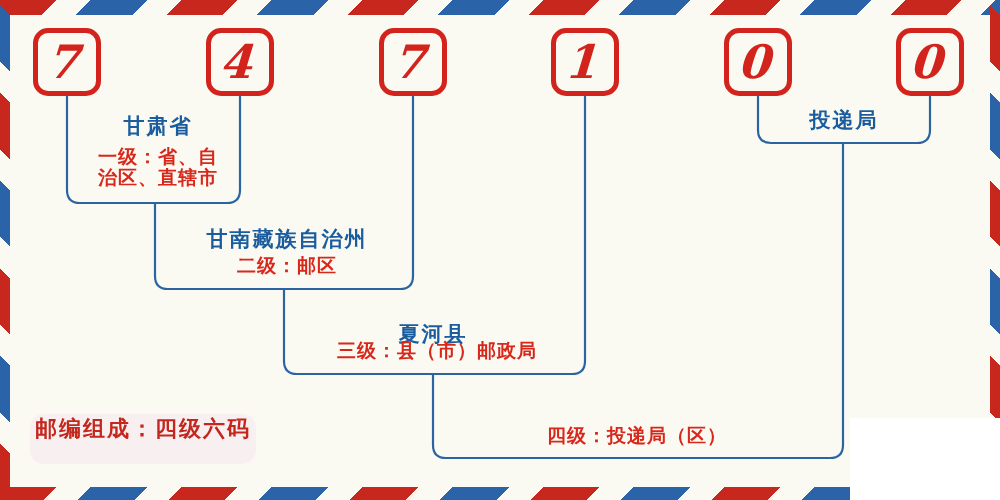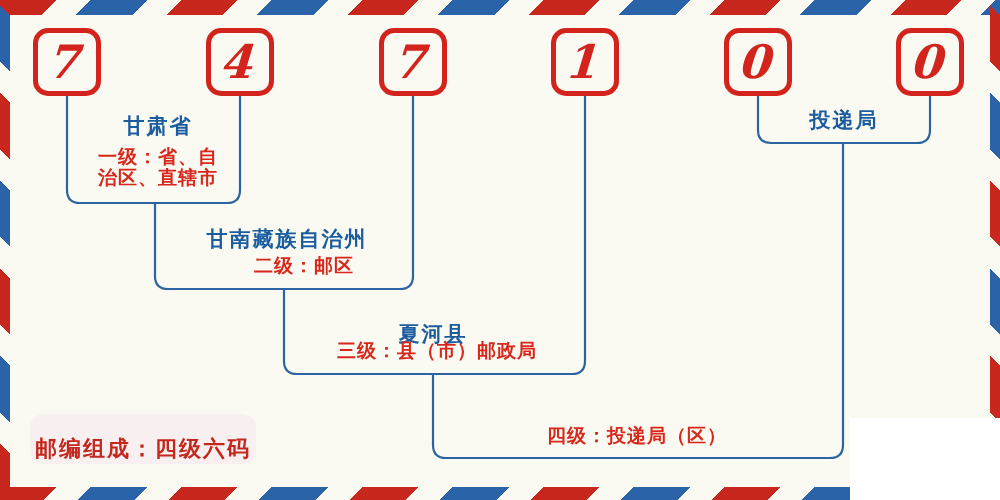--- a/index.html
+++ b/index.html
@@ -48,21 +48,21 @@
     position:absolute;transform:translateX(-50%);white-space:nowrap;z-index:5;
     color:#1a5c9e;font-weight:bold;font-size:21px;letter-spacing:2px;line-height:22px;text-align:center;
   }
   .lvl-desc{
     position:absolute;transform:translateX(-50%);white-space:nowrap;z-index:5;
     color:#d8281c;font-weight:bold;font-size:19px;letter-spacing:1px;line-height:21px;
   }
   .badge{
     position:absolute;left:30px;top:414px;width:226px;height:50px;z-index:5;
     background:#f8f0f0;border-radius:14px;
-    display:flex;align-items:flex-end;justify-content:center;
+    display:flex;align-items:flex-start;justify-content:center;
   }
   .badge-text{
     color:#c3271e;font-weight:bold;font-size:22px;letter-spacing:2px;white-space:nowrap;
   }
 </style>
 </head>
 <body>
 
 <div class="frame">
 
@@ -97,21 +97,21 @@
     <path d="M 284 289 L 284 361 Q 284 374 297 374 L 572 374 Q 585 374 585 361 L 585 96"></path>
     <path d="M 433 374 L 433 445 Q 433 458 446 458 L 830 458 Q 843 458 843 445 L 843 143"></path>
     <path d="M 758 96 L 758 130 Q 758 143 771 143 L 917 143 Q 930 143 930 130 L 930 96"></path>
   </svg>
 
   <div class="lvl-name" style="left:158px;top:115px">甘肃省</div>
   <div class="lvl-desc" style="left:158px;top:146px">一级：省、自</div>
   <div class="lvl-desc" style="left:158px;top:167px">治区、直辖市</div>
 
   <div class="lvl-name" style="left:287px;top:228px">甘南藏族自治州</div>
-  <div class="lvl-desc" style="left:304px;top:255px">二级：邮区</div>
+  <div class="lvl-desc" style="left:287px;top:255px">二级：邮区</div>
 
   <div class="lvl-name" style="left:433px;top:323px">夏河县</div>
   <div class="lvl-desc" style="left:437px;top:340px">三级：县（市）邮政局</div>
 
   <div class="lvl-desc" style="left:637px;top:425px">四级：投递局（区）</div>
 
   <div class="lvl-name" style="left:844px;top:109px">投递局</div>
 
   <div class="badge">
     <span class="badge-text">邮编组成：四级六码</span>

